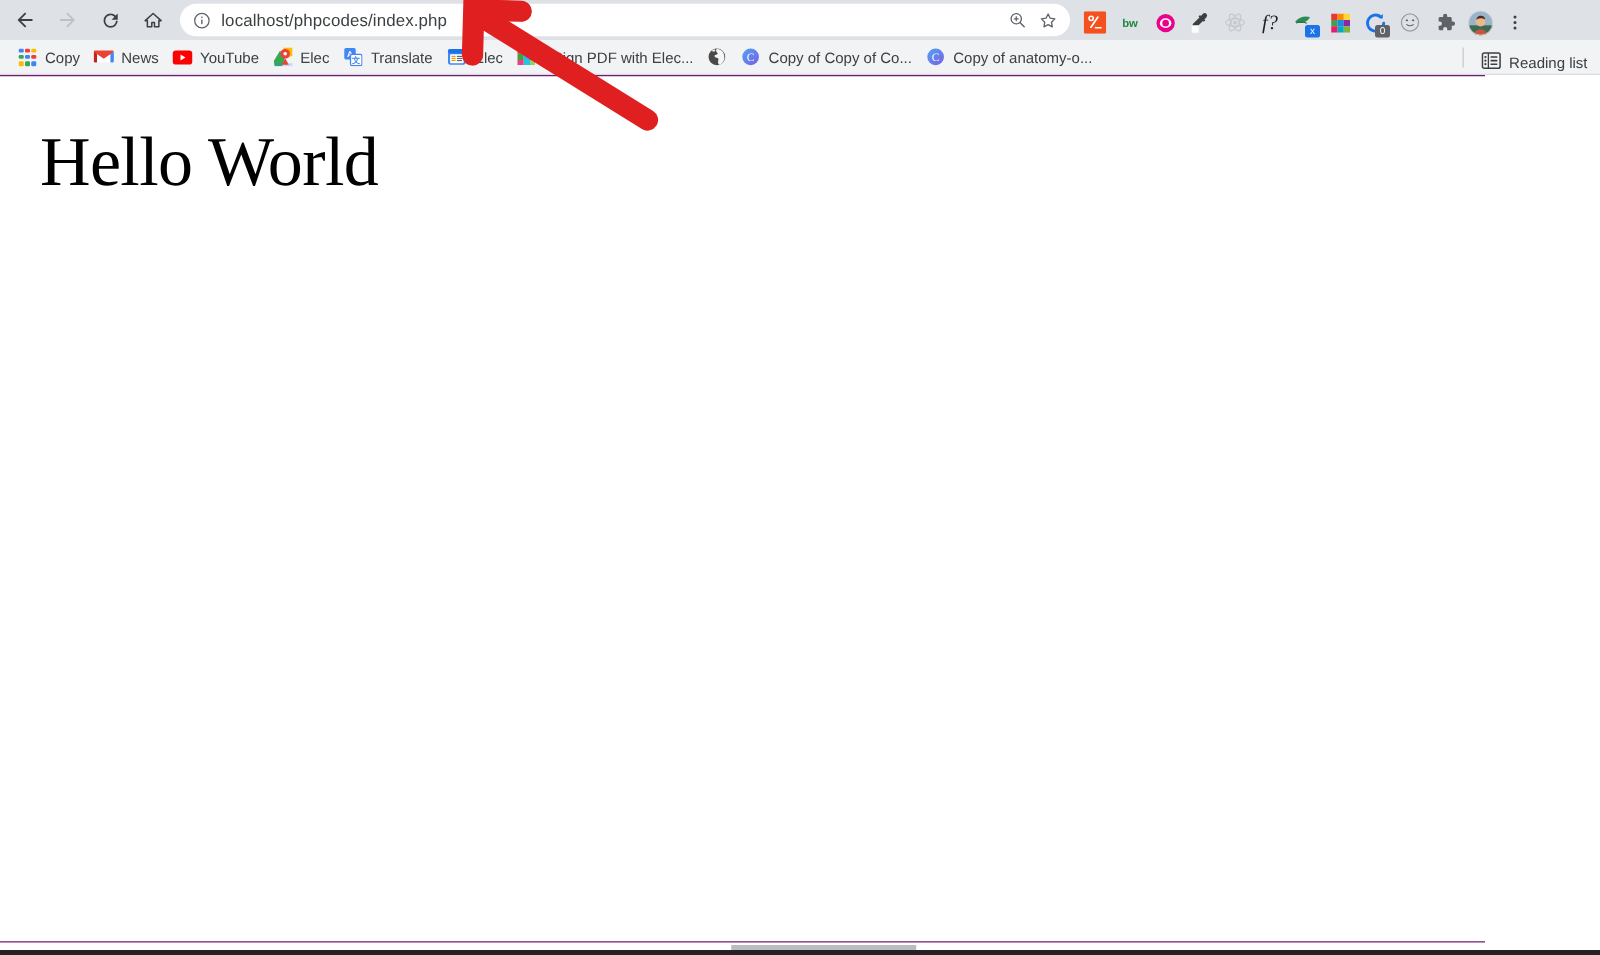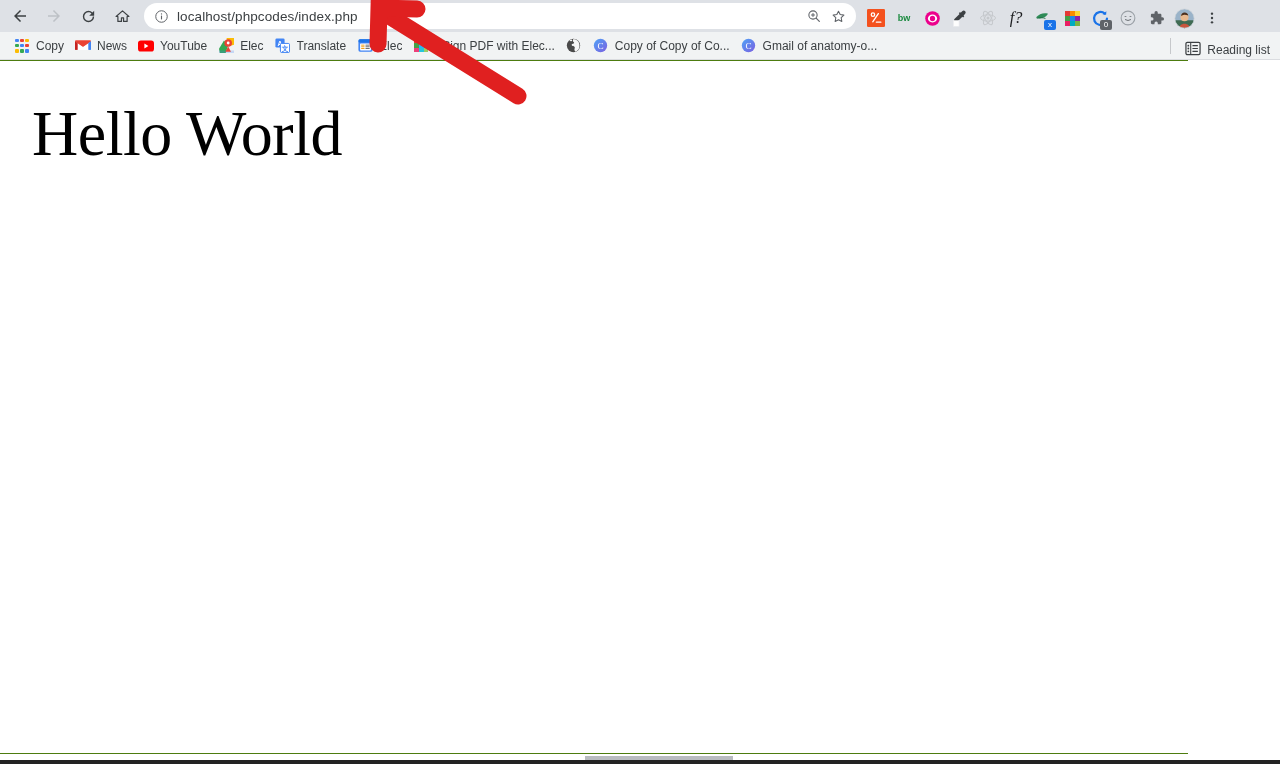--- a/index.html
+++ b/index.html
@@ -9,21 +9,21 @@
     height: 764px;
     overflow: hidden;
     background: #ffffff;
     font-family: "Liberation Sans", sans-serif;
   }
 
   #browser {
     position: relative;
     width: 1188px;
     height: 764px;
-    background: #4d7c0f;
+    background: #701a75;
   }
 
   
   .toolbar {
     position: absolute;
     top: 0; left: 0;
     width: 1280px;
     height: 32px;
     background: #dee1e6;
     display: flex;
@@ -189,21 +189,21 @@
     height: 692px;
     background: #ffffff;
     overflow: hidden;
   }
   .page-heading {
     margin: 0;
     position: absolute;
     left: 32px;
     top: 41px;
     font-family: "Liberation Serif", "DejaVu Serif", serif;
-    font-size: 64px;
+    font-size: 56px;
     line-height: 1;
     font-weight: normal;
     color: #000000;
     letter-spacing: -0.5px;
   }
 
   
   .bottom-strip {
     position: absolute;
     left: 0;
@@ -557,21 +557,21 @@
           <defs>
             <linearGradient id="cg2" x1="0" y1="0" x2="1" y2="1">
               <stop offset="0%" stop-color="#4fa3f7"></stop>
               <stop offset="100%" stop-color="#7b5fe0"></stop>
             </linearGradient>
           </defs>
           <circle cx="9" cy="9" r="8" fill="url(#cg2)"></circle>
           <text x="9" y="12.6" text-anchor="middle" font-family="Liberation Serif, serif" font-size="11" fill="#ffffff">C</text>
         </svg>
       </span>
-      <span class="bm-label">Gmail of anatomy-o...</span>
+      <span class="bm-label">Copy of anatomy-o...</span>
     </div>
 
     <div class="bm-spacer"></div>
     <div class="bm-sep"></div>
 
     <div class="reading-list">
       <span class="bm-ico">
         <svg width="16" height="15" viewBox="0 0 18 17">
           <rect x="1" y="1.5" width="16" height="14" rx="1.6" fill="none" stroke="#3c4043" stroke-width="1.4"></rect>
           <line x1="6.4" y1="1.9" x2="6.4" y2="15.1" stroke="#3c4043" stroke-width="1.2"></line>

